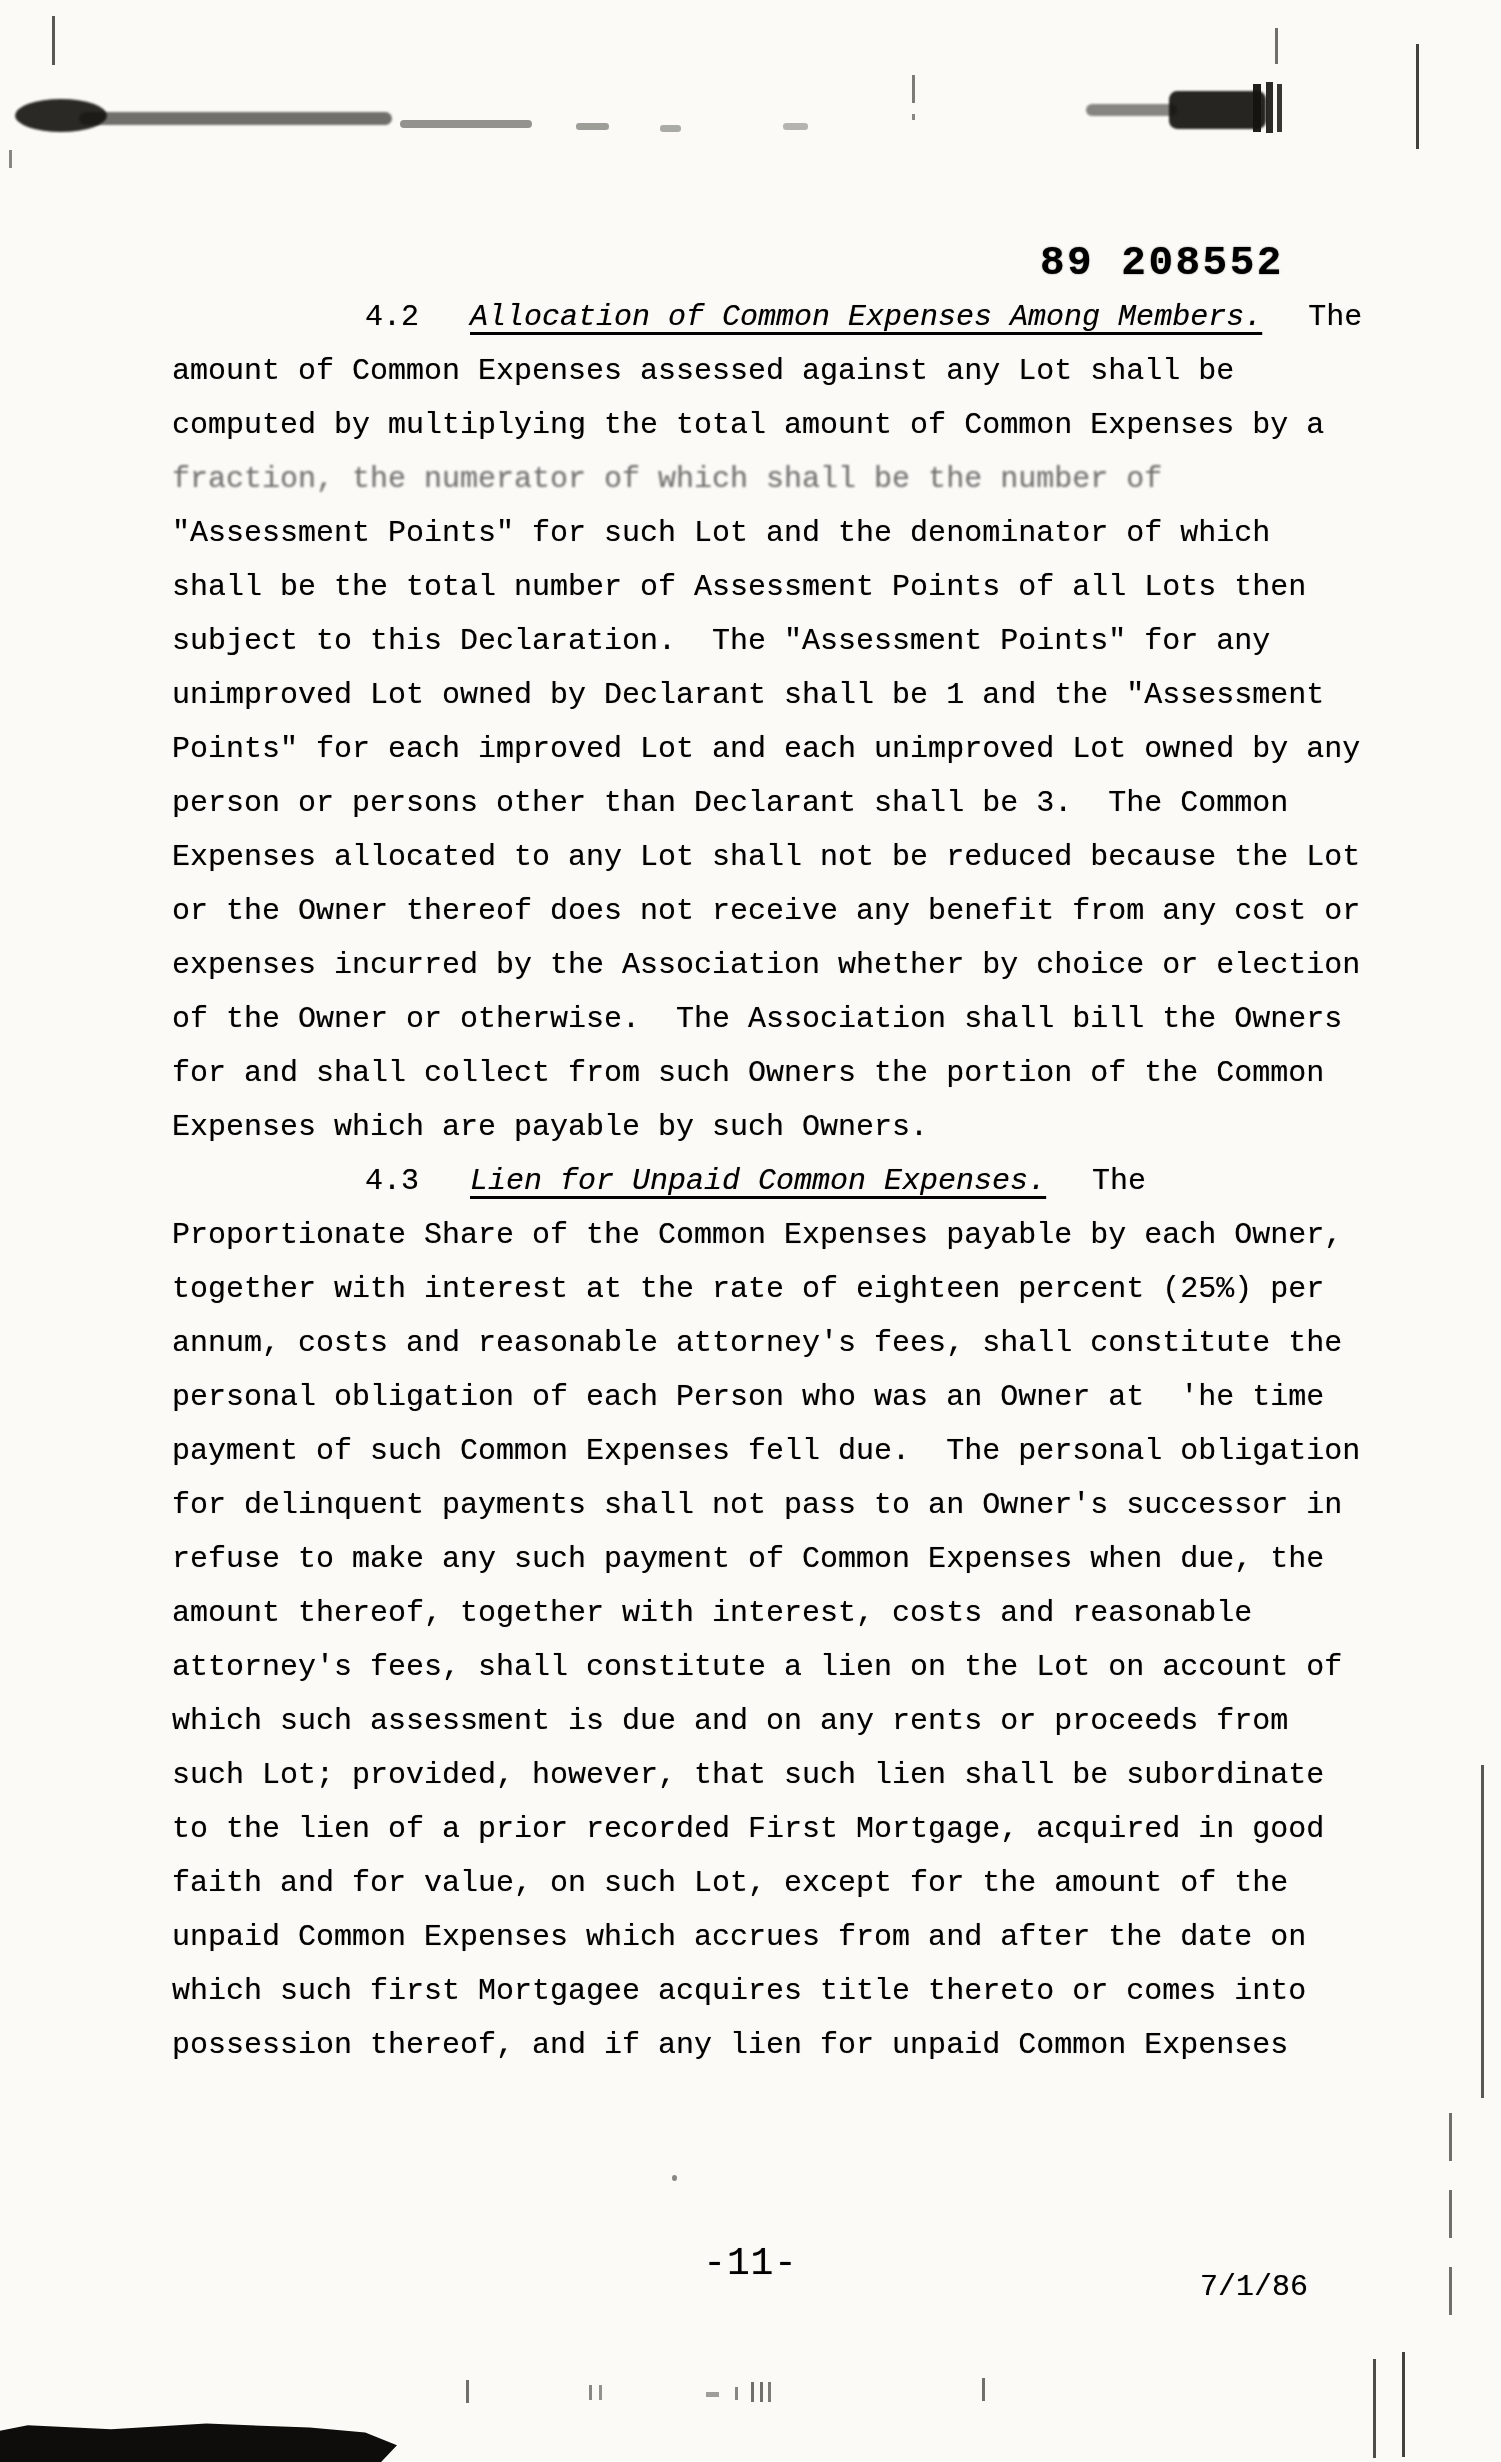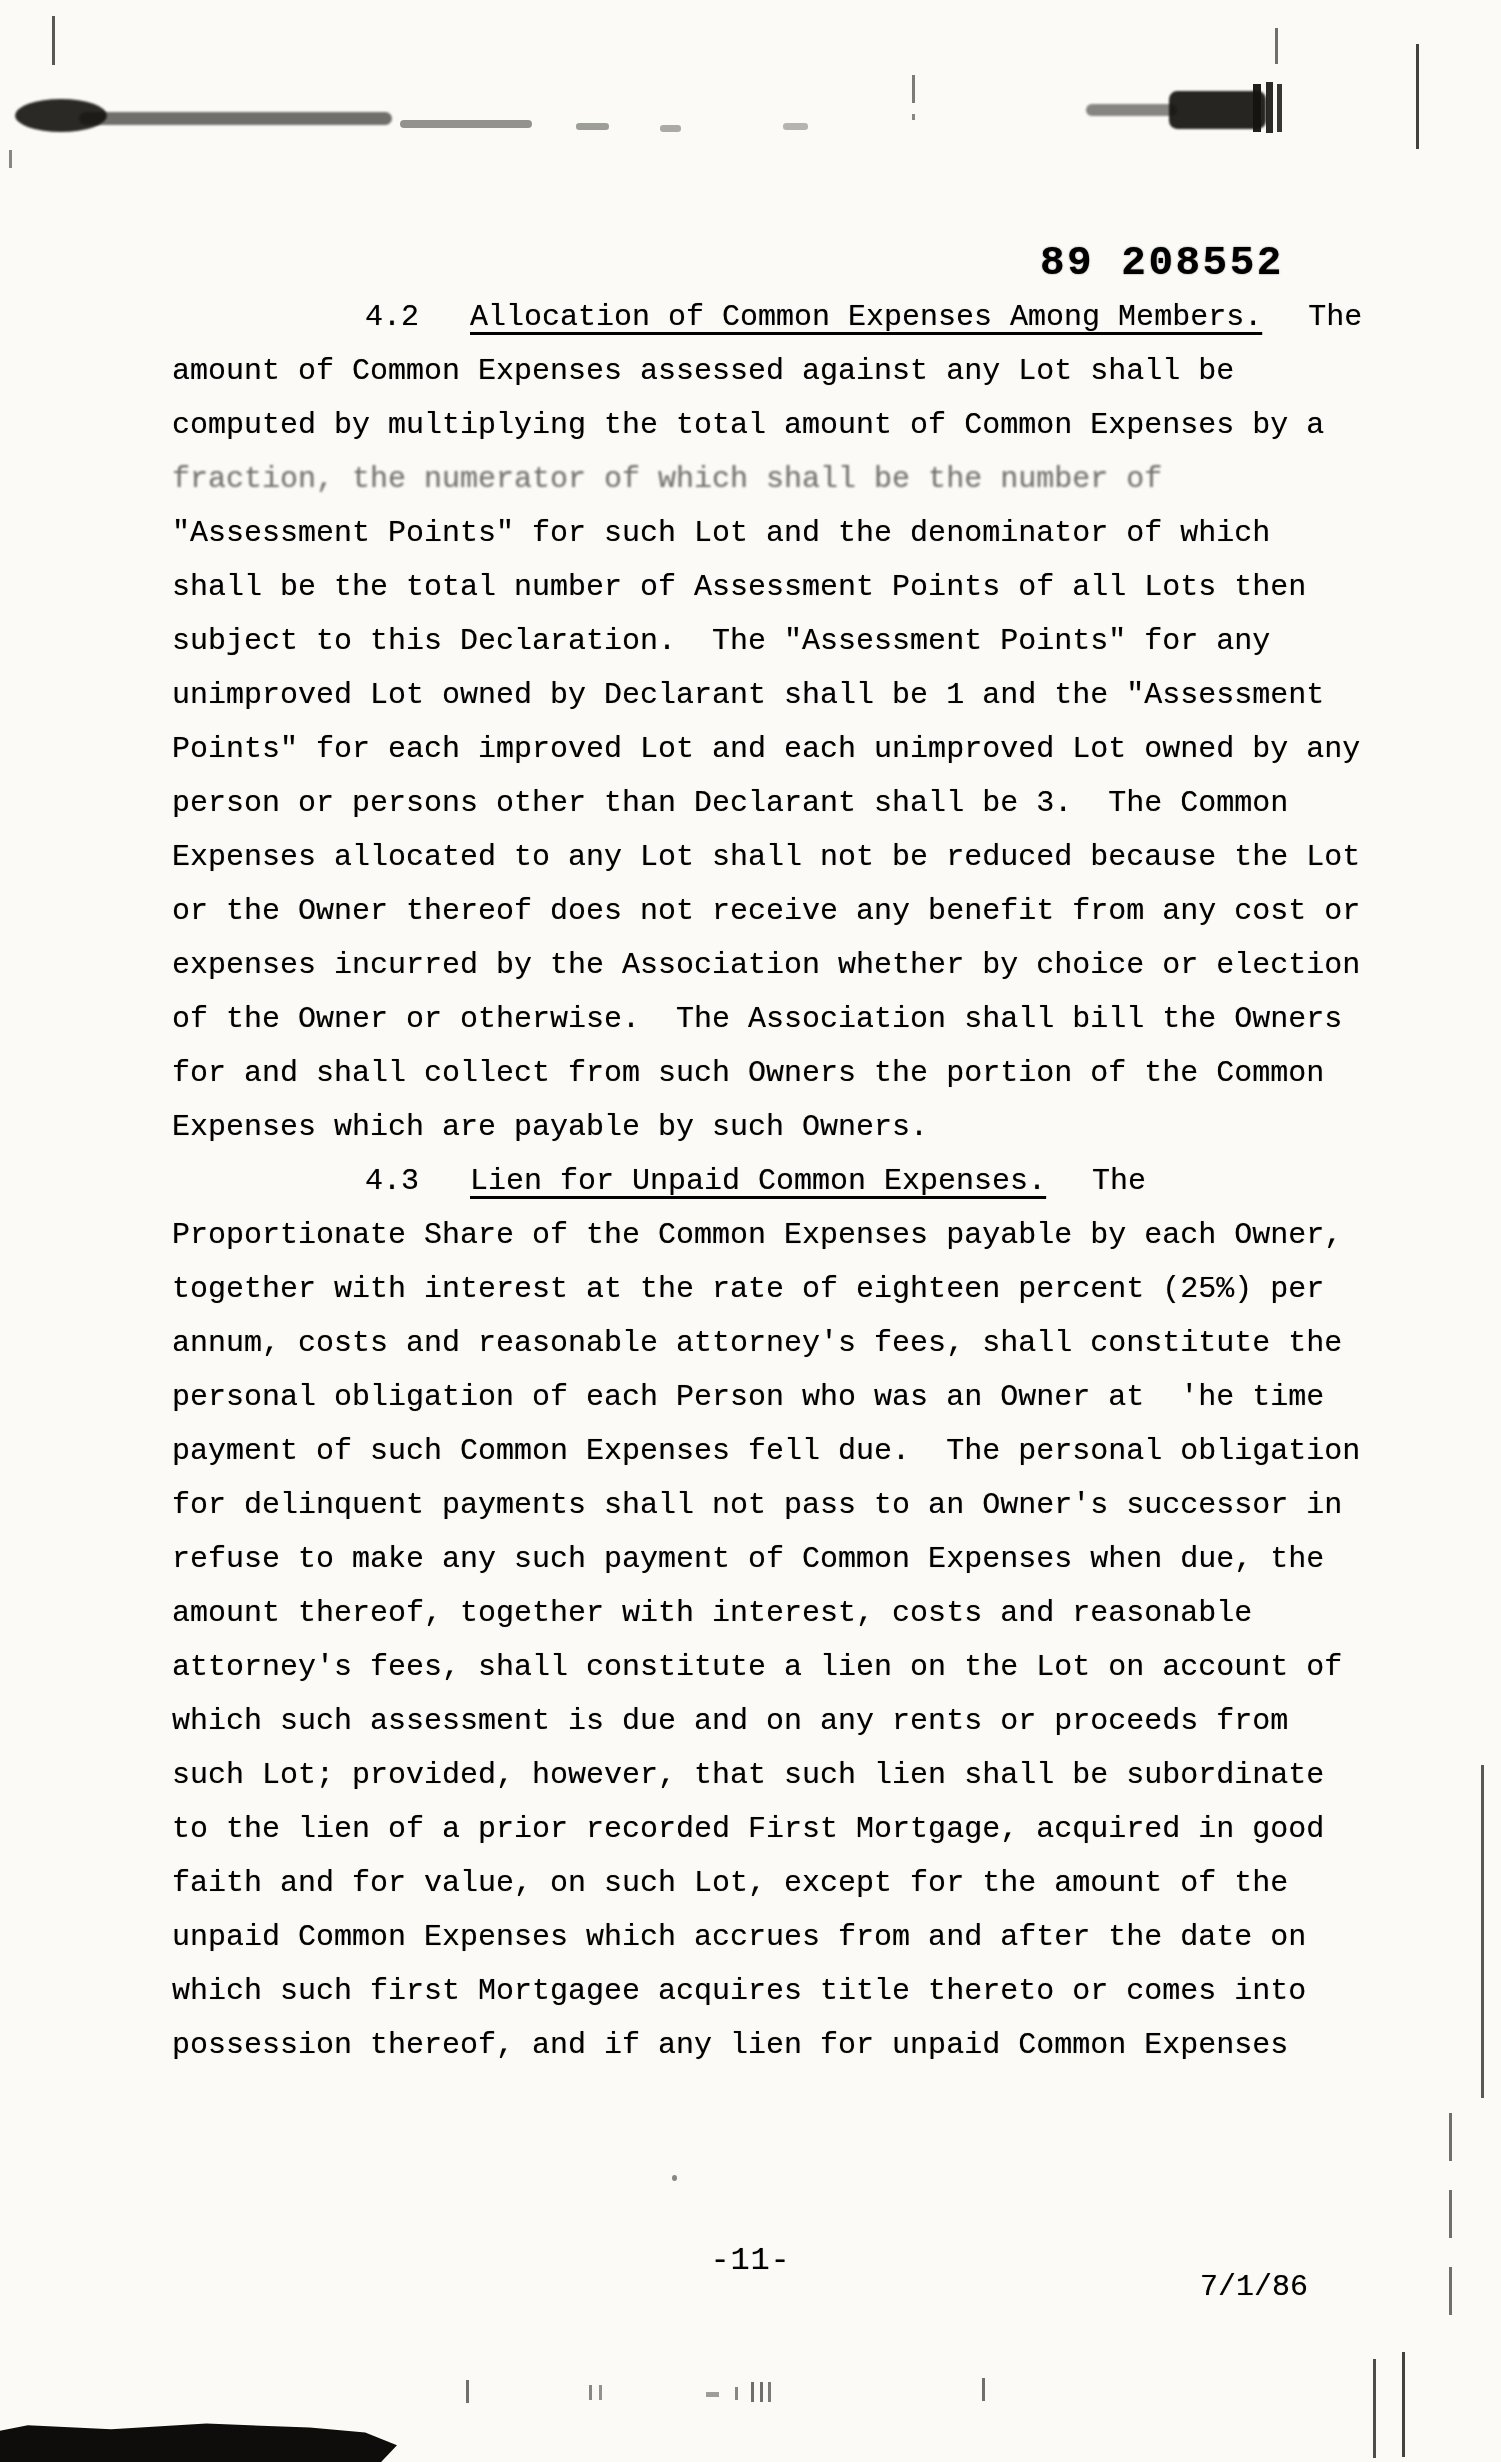--- a/index.html
+++ b/index.html
@@ -5,28 +5,28 @@
   html,body{margin:0;padding:0;background:#8a8a8a;}
   .page{
     position:relative;width:1501px;height:2462px;margin:0 auto;
     background:#fbfaf6;overflow:hidden;
     font-family:"Liberation Mono","DejaVu Sans Mono",monospace;color:#000000;
   }
   .text-block{position:absolute;left:172px;top:290px;width:1267px;font-size:30px;line-height:54px;}
   .line{white-space:pre;height:54px;text-shadow:0 0 0.8px rgba(30,28,24,.55);}
   .heading-line{padding-left:193px;}
   .sec-num{margin-right:51px;text-align:center;}
-  .underlined{text-decoration:underline;text-decoration-thickness:2.5px;text-underline-offset:6.6px;}
+  .underlined{text-decoration:underline;text-decoration-thickness:2.5px;text-underline-offset:6.6px;font-style:italic;}
   .lead{margin-left:46px;}
   .faded{opacity:.55;filter:blur(1.2px);}
   .stamp{
     position:absolute;left:1040px;top:240px;font-size:41px;font-weight:600;
     letter-spacing:2.5px;white-space:pre;text-shadow:0 0 1.6px rgba(0,0,0,.65);
   }
-  .page-number{position:absolute;left:0;width:1501px;top:2242px;text-align:center;font-size:32px;letter-spacing:0.8px;text-shadow:0 0 0.8px rgba(0,0,0,.5);}
+  .page-number{position:absolute;left:0;width:1501px;top:2242px;text-align:center;font-size:38px;letter-spacing:0.8px;text-shadow:0 0 0.8px rgba(0,0,0,.5);}
   .date{position:absolute;left:1200px;top:2270px;font-size:30px;white-space:pre;text-shadow:0 0 0.8px rgba(0,0,0,.5);}
   
   .m{position:absolute;background:#151310;}
   .soft{filter:blur(1px);}
   .round{border-radius:50%;}
   .bar-bottom{
     position:absolute;left:0;top:2422px;width:397px;height:40px;background:#0e0d0b;
     clip-path:polygon(0% 22%,7% 8%,28% 18%,52% 4%,78% 14%,92% 26%,100% 58%,96% 100%,0% 100%);
   }
   .dashes-right{

